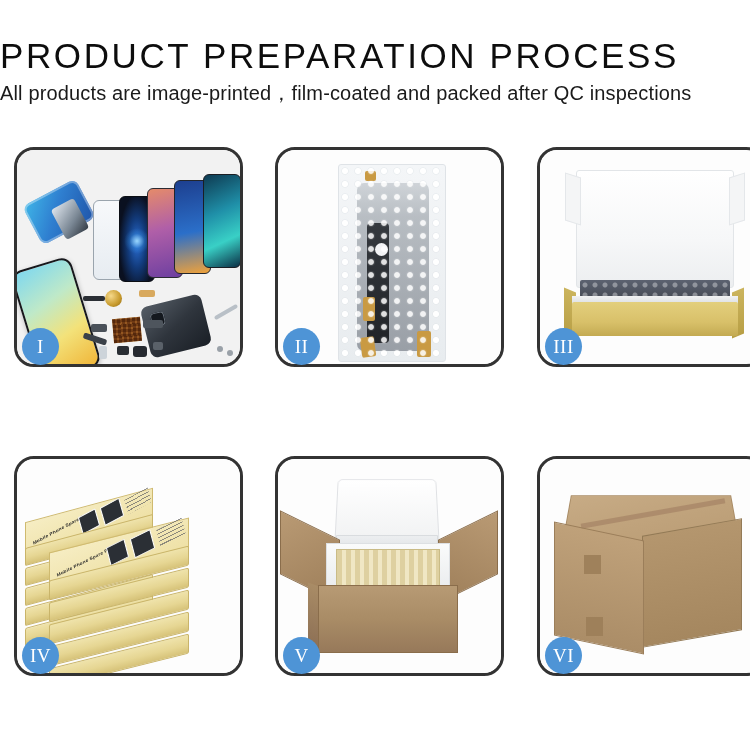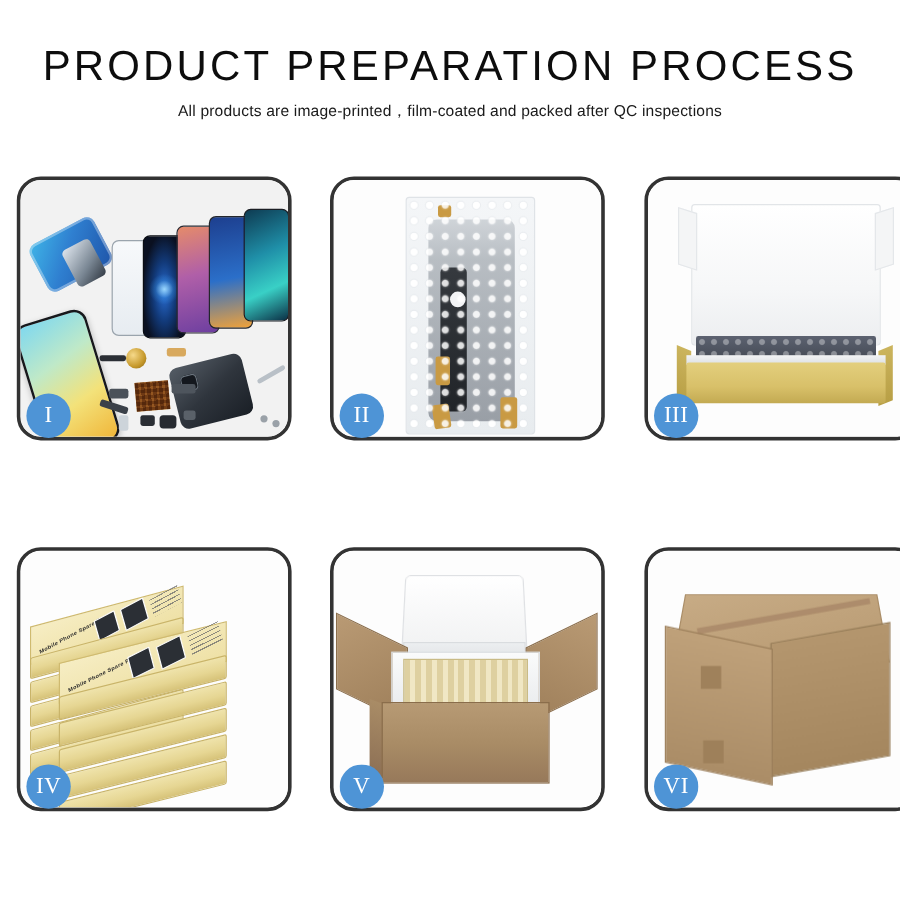--- a/index.html
+++ b/index.html
@@ -21,35 +21,34 @@
     height: 750px;
     background: #ffffff;
   }
 
   
   .header {
     position: absolute;
     left: 0;
     top: 36px;
     width: 750px;
-    text-align: center;
   }
   .title {
     font-family: "Liberation Sans", sans-serif;
     font-size: 35px;
     font-weight: 400;
     letter-spacing: 2.6px;
     color: #0d0d0d;
     line-height: 40px;
     white-space: nowrap;
   }
   .subtitle {
     margin-top: 7px;
     font-family: "Liberation Sans", sans-serif;
-    font-size: 13px;
+    font-size: 20px;
     font-weight: 400;
     letter-spacing: 0.15px;
     color: #1a1a1a;
     line-height: 20px;
     white-space: nowrap;
   }
 
   
   .grid {
     position: absolute;

